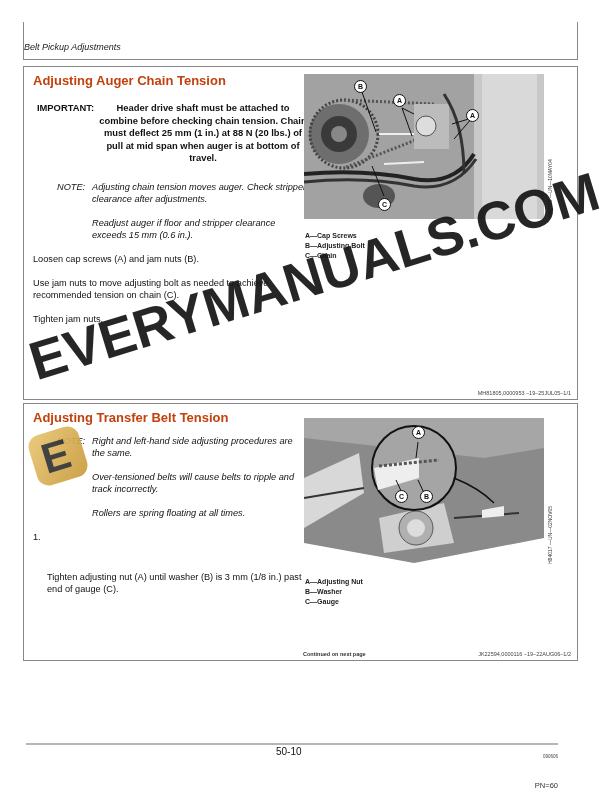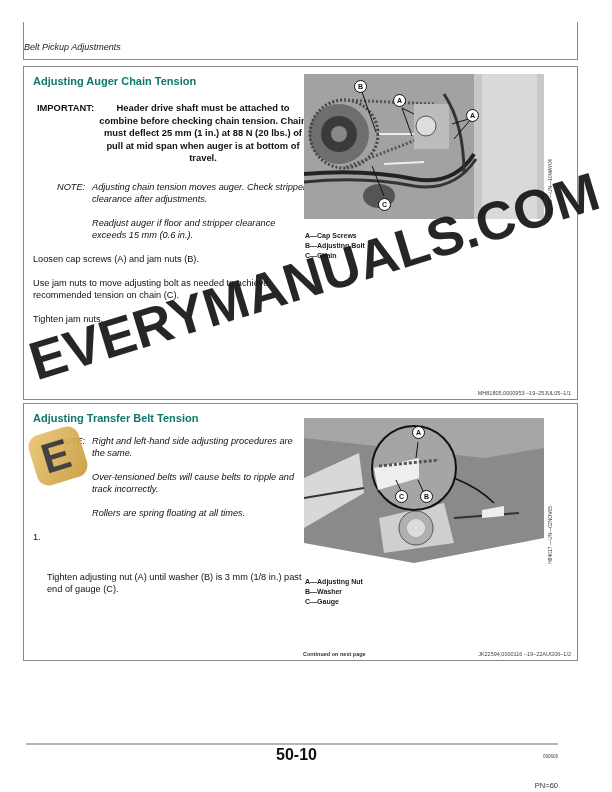--- a/index.html
+++ b/index.html
@@ -6,21 +6,21 @@
   body { width:612px; height:792px; position:relative; overflow:hidden;
          font-family:"Liberation Sans", sans-serif; color:#111; }
   .page-header-box { position:absolute; left:23px; top:22px; width:553px; height:37px;
          border-left:1px solid #888; border-right:1px solid #888; border-bottom:1px solid #888; }
   .running-title { position:absolute; left:0; right:0; top:20px; 
          font-size:9px; font-style:italic; color:#222; }
   .section { position:absolute; left:23px; width:553px; border:1px solid #888; background:#fff; }
   .sec1 { top:66px; height:332px; }
   .sec2 { top:403px; height:256px; }
   .left-col { position:absolute; left:9px; top:8px; width:275px; font-size:9.2px; line-height:12px; }
-  .sec-title { font-weight:bold; font-size:11px; margin:0 0 15px 0; color:#0f766e; }
+  .sec-title { font-weight:bold; font-size:13px; margin:0 0 15px 0; color:#c2410c; }
   .important { display:flex; font-weight:bold; font-size:9.4px; line-height:12.6px; margin-bottom:16px;text-align:center; }
   .important .lbl { width:65px; flex:none; }
   .note { display:flex; font-style:italic; margin-bottom:12px; }
   .note .lbl { width:35px; flex:none;margin-left:24px; }
   .note .body p { margin:0 0 12px 0; }
   .note .body p:last-child { margin-bottom:0; }
   .para { margin:0 0 12px 0; }
   .step { display:flex; }
   .step .num { width:10px; flex:none; }
   .figure { position:absolute; left:280px; width:240px; background:#9c9c9c; overflow:hidden; }
@@ -29,21 +29,21 @@
   .fig-id { position:absolute; left:523px; width:10px; font-size:5px; color:#333;
             writing-mode:vertical-rl; transform:rotate(180deg); white-space:nowrap; }
   .legend { position:absolute; left:281px; font-size:7px; font-weight:bold; line-height:10px; color:#222; }
   .legend div { white-space:nowrap; }
   .footer-ref { position:absolute; right:6px; bottom:3px; font-size:5.5px; color:#444; white-space:nowrap; }
   .continued { position:absolute; left:279px; bottom:3px; font-size:5.5px; font-weight:bold; color:#333; }
   .callout { position:absolute; width:11px; height:11px; border-radius:50%; background:#fff;
              border:1.3px solid #111; font-size:7px; font-weight:bold; text-align:center; line-height:11px; color:#111; }
   .bottom-rule { position:absolute; left:26px; top:743px; width:331px; height:2px; background:#b5b5b5; }
   .bottom-rule2 { position:absolute; left:200px; top:743px; width:358px; height:2px; background:#b5b5b5; }
-  .page-number { position:absolute; left:276px; top:746px; font-size:16px; font-weight:bold; color:#111; }
+  .page-number { position:absolute; left:276px; top:746px; font-size:10px; font-weight:normal; color:#111; }
   .small-code { position:absolute; right:54px; top:754px; font-size:4.5px; color:#444; }
   .pn { position:absolute; right:54px; top:761px; font-size:7.5px; color:#333;margin-top:20px; }
   .watermark { position:absolute; left:40px; top:330px; font-family:"Liberation Sans", sans-serif;
                font-weight:bold; font-size:54px; color:rgba(20,20,20,0.92); letter-spacing:0px;
                transform:rotate(-17deg); transform-origin:left bottom; white-space:nowrap; pointer-events:none; }
   .wm-logo { position:absolute; left:32px; top:430px; width:52px; height:52px; border-radius:12px;
              background:linear-gradient(135deg,#e8c673,#c99a3b); transform:rotate(-17deg); opacity:0.92; }
   .wm-logo span { position:absolute; left:10px; top:2px; font-size:42px; font-weight:bold; color:#333;
                   font-family:"Liberation Sans", sans-serif; }
 </style>

